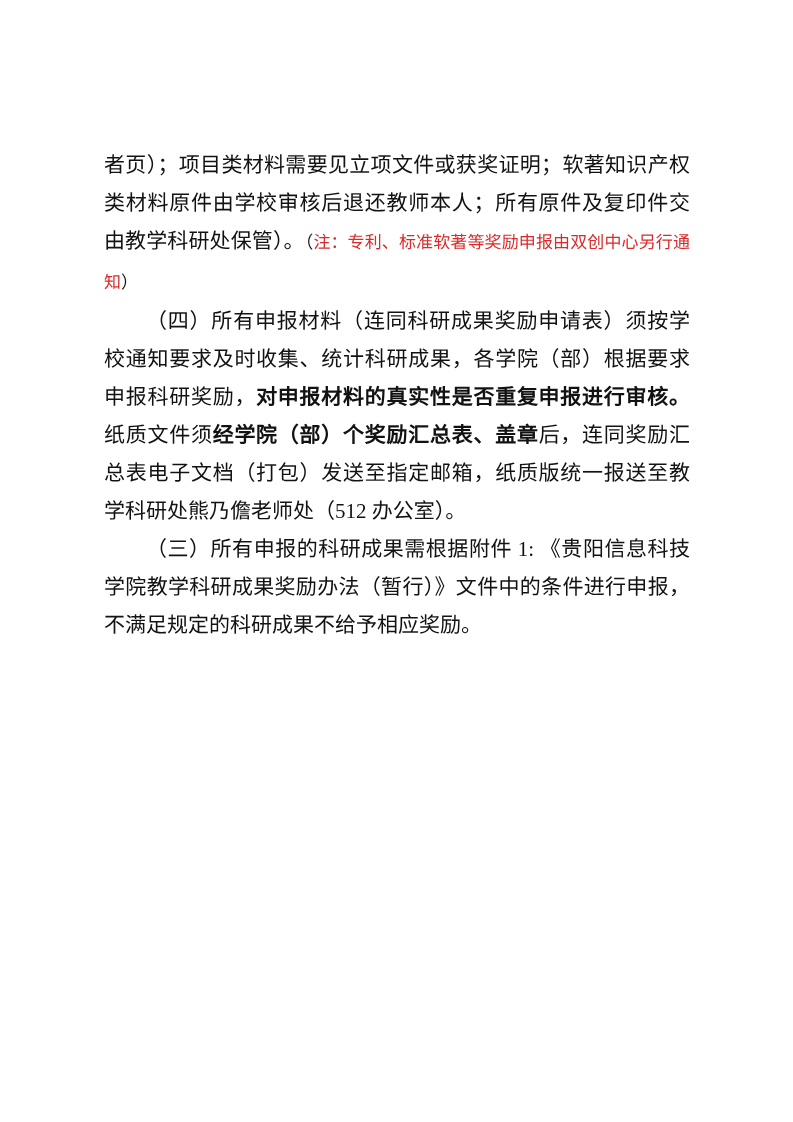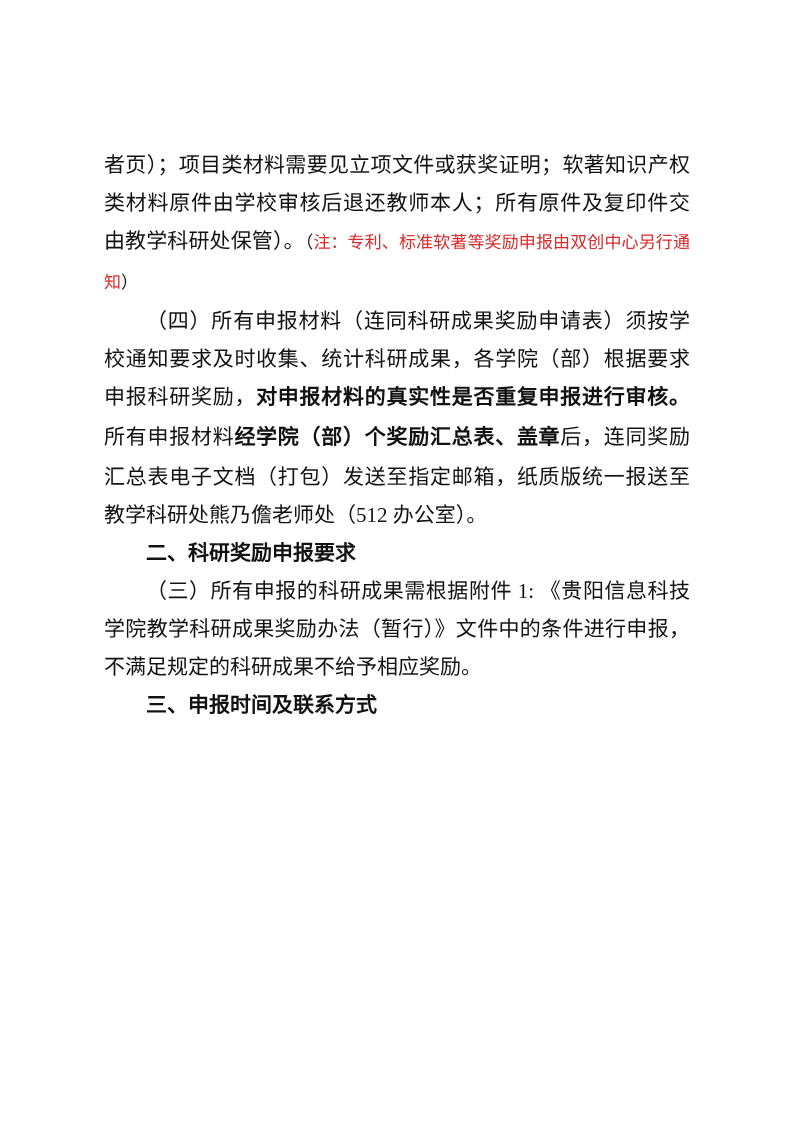--- a/index.html
+++ b/index.html
@@ -31,21 +31,21 @@
   .para {
     margin: 0;
     padding: 0;
     text-indent: 2em;
   }
   .no-indent {
     text-indent: 0;
   }
   .bold-hei {
     font-weight: 700;
-    font-family: Liberation Mono, monospace;
+    font-family: Liberation Serif, serif;
   }
   .heading {
     font-weight: 700;
     font-family: "Liberation Sans", "DejaVu Sans", sans-serif;
   }
   .small {
     font-size: 17px;
   }
   .red {
     color: var(--note-red, #d92b2b);
@@ -62,26 +62,24 @@
 </style>
 </head>
 <body>
 
 <div class="page">
   <div class="content">
 
     <p class="para no-indent"><span>者页）；项目类材料需要见立项文件或获奖证明；软著知识产权类材料原件由学校审核后退还教师本人；所有原件及复印件交由教学科研处保管）。</span><span class="small">（</span><span class="small red">注：专利、标准软著等奖励申报由双创中心另行通知</span><span class="small">）</span></p>
 
 
-    <p class="para"><span>（四）所有申报材料（连同科研成果奖励申请表）须按学校通知要求及时收集、统计科研成果，各学院（部）根据要求申报科研奖励，</span><span class="bold-hei">对申报材料的真实性是否重复申报进行审核。</span><span>所有申报材料</span><span class="bold-hei">经学院（部）个奖励汇总表、盖章</span><span>后，连同奖励汇总表电子文档（打包）发送至指定邮箱，纸质版统一报送至教学科研处熊乃儋老师处（512 办公室）。</span></p>
+    <p class="para"><span>（四）所有申报材料（连同科研成果奖励申请表）须按学校通知要求及时收集、统计科研成果，各学院（部）根据要求申报科研奖励，</span><span class="bold-hei">对申报材料的真实性是否重复申报进行审核。</span><span>纸质文件须</span><span class="bold-hei">经学院（部）个奖励汇总表、盖章</span><span>后，连同奖励汇总表电子文档（打包）发送至指定邮箱，纸质版统一报送至教学科研处熊乃儋老师处（512 办公室）。</span></p>
 
-    <p class="para heading">二、科研奖励申报要求</p>
 
 
 
     <p class="para">（三）所有申报的科研成果需根据附件 1: 《贵阳信息科技学院教学科研成果奖励办法（暂行）》文件中的条件进行申报，不满足规定的科研成果不给予相应奖励。</p>
 
-    <p class="para heading">三、申报时间及联系方式</p>
 
   </div>
 
   <div class="footer">—2—</div>
 </div>
 
 </body></html>

